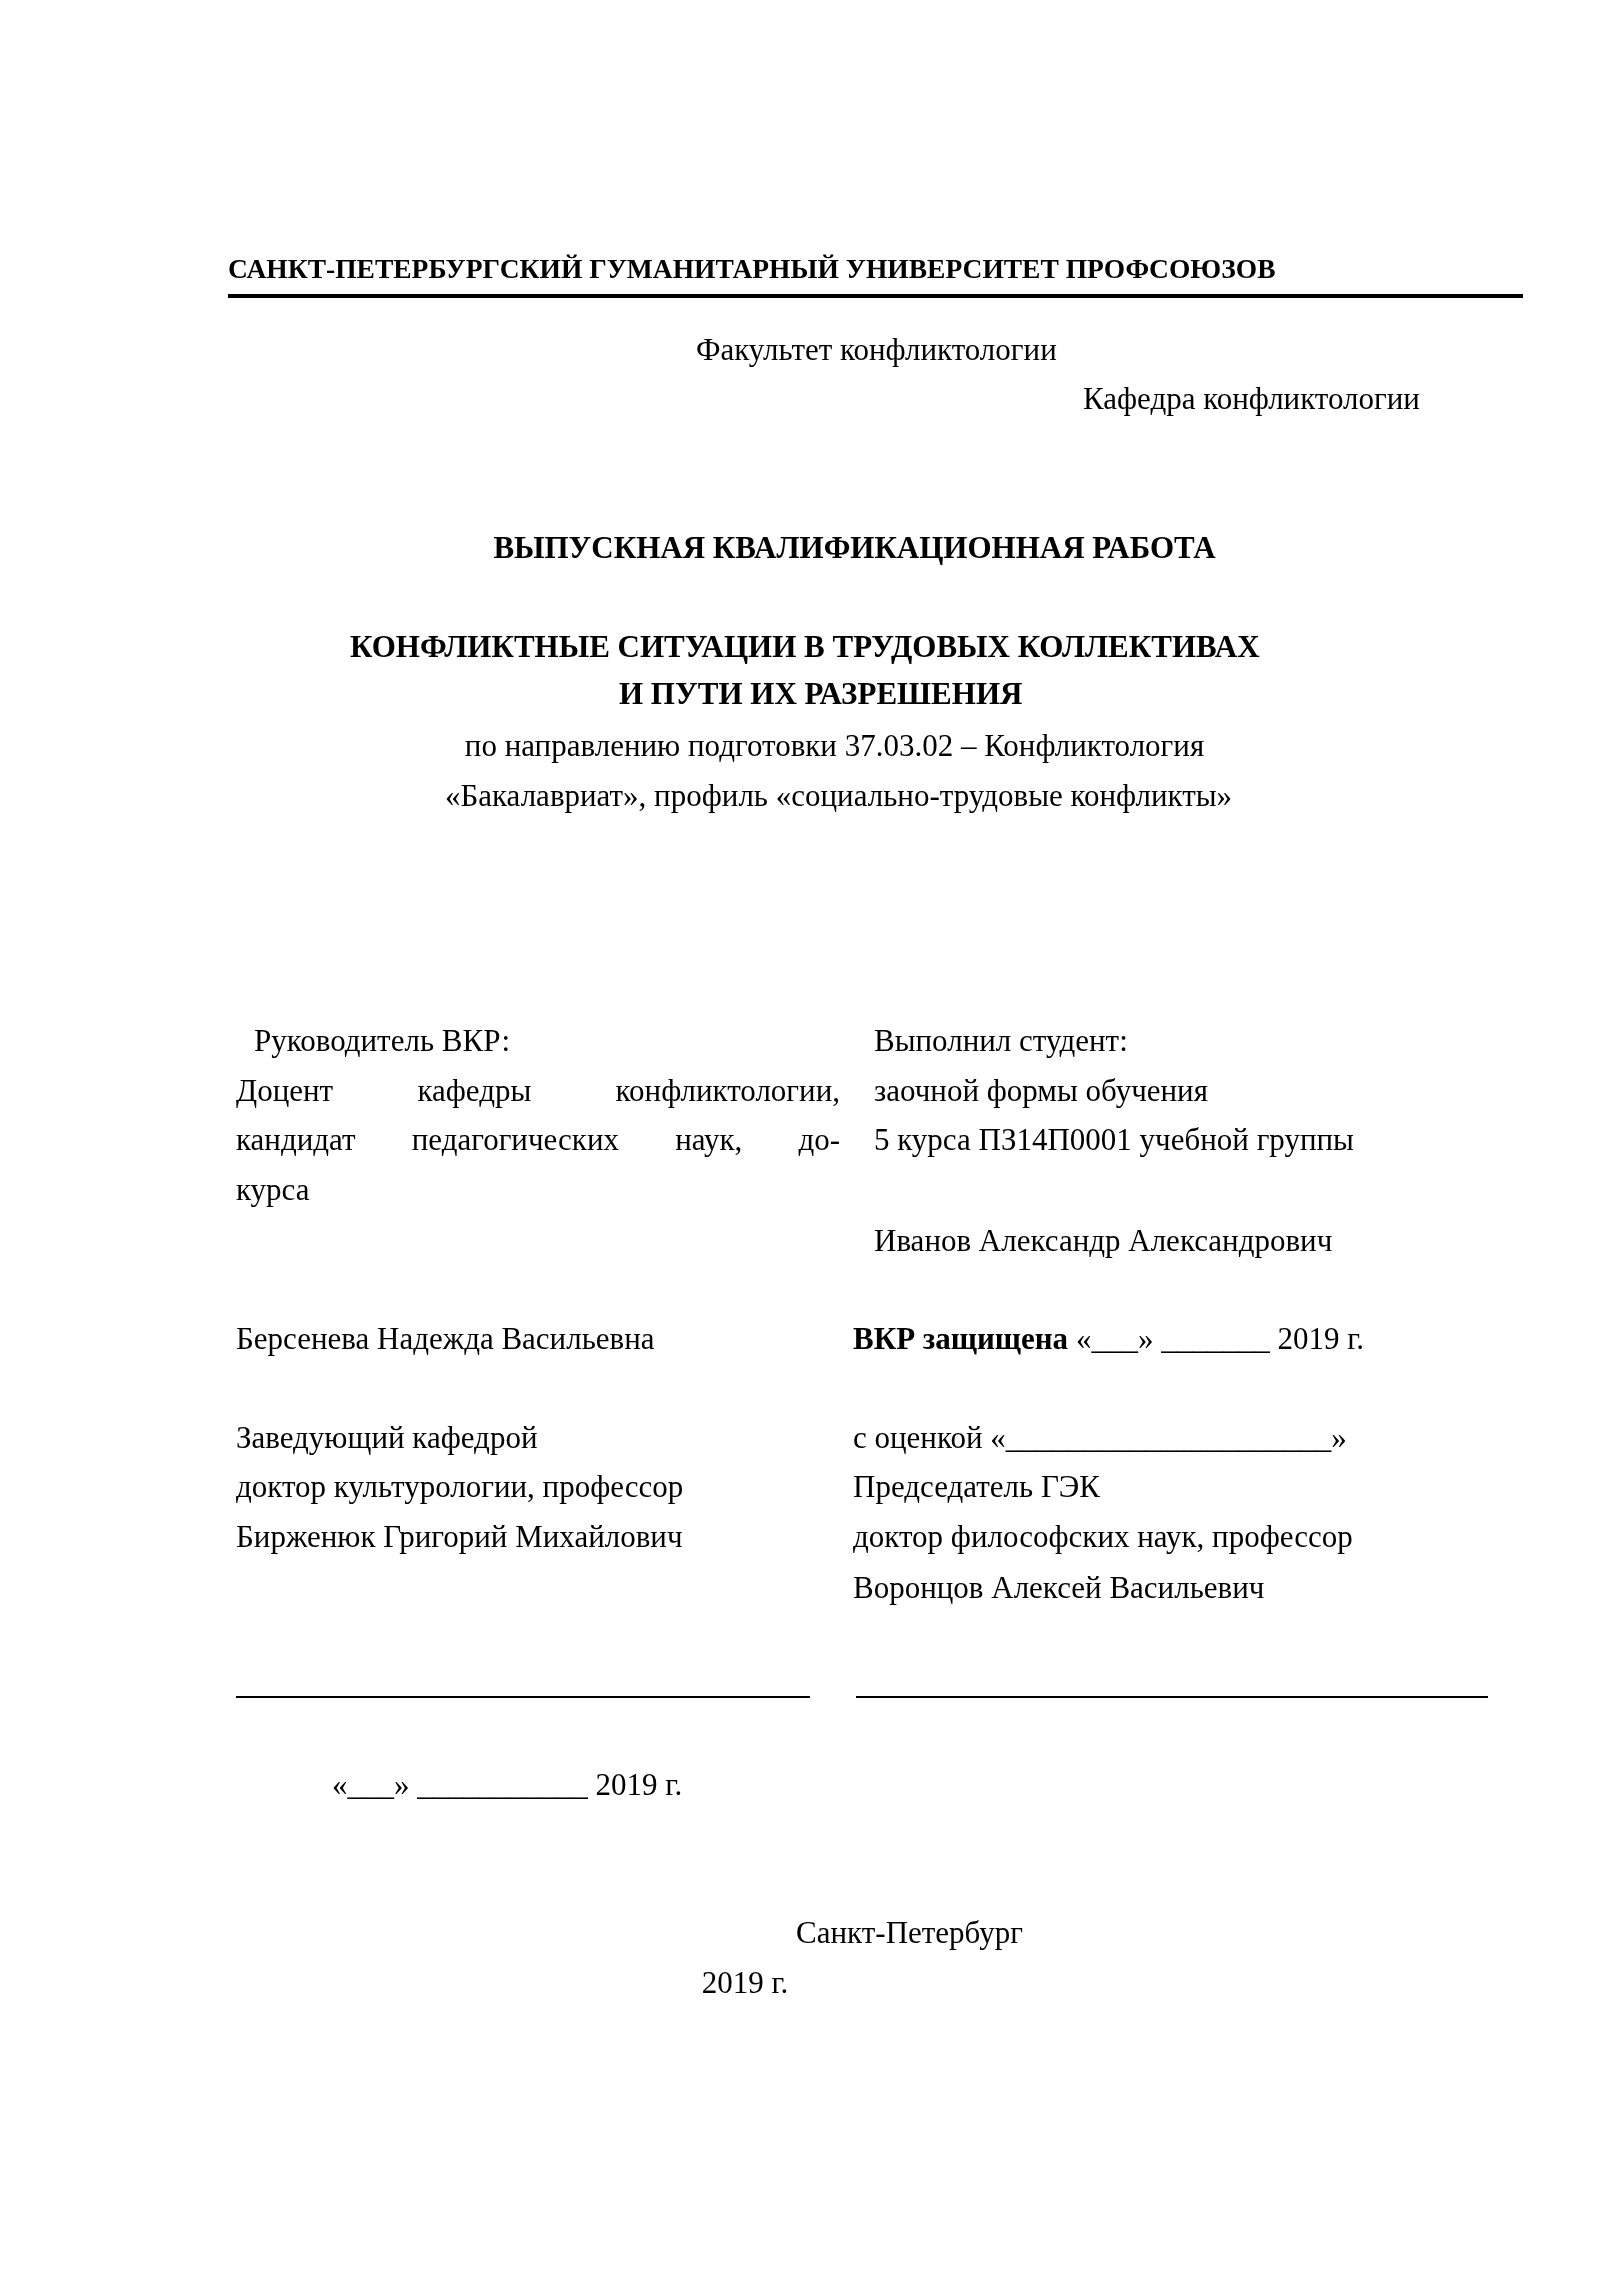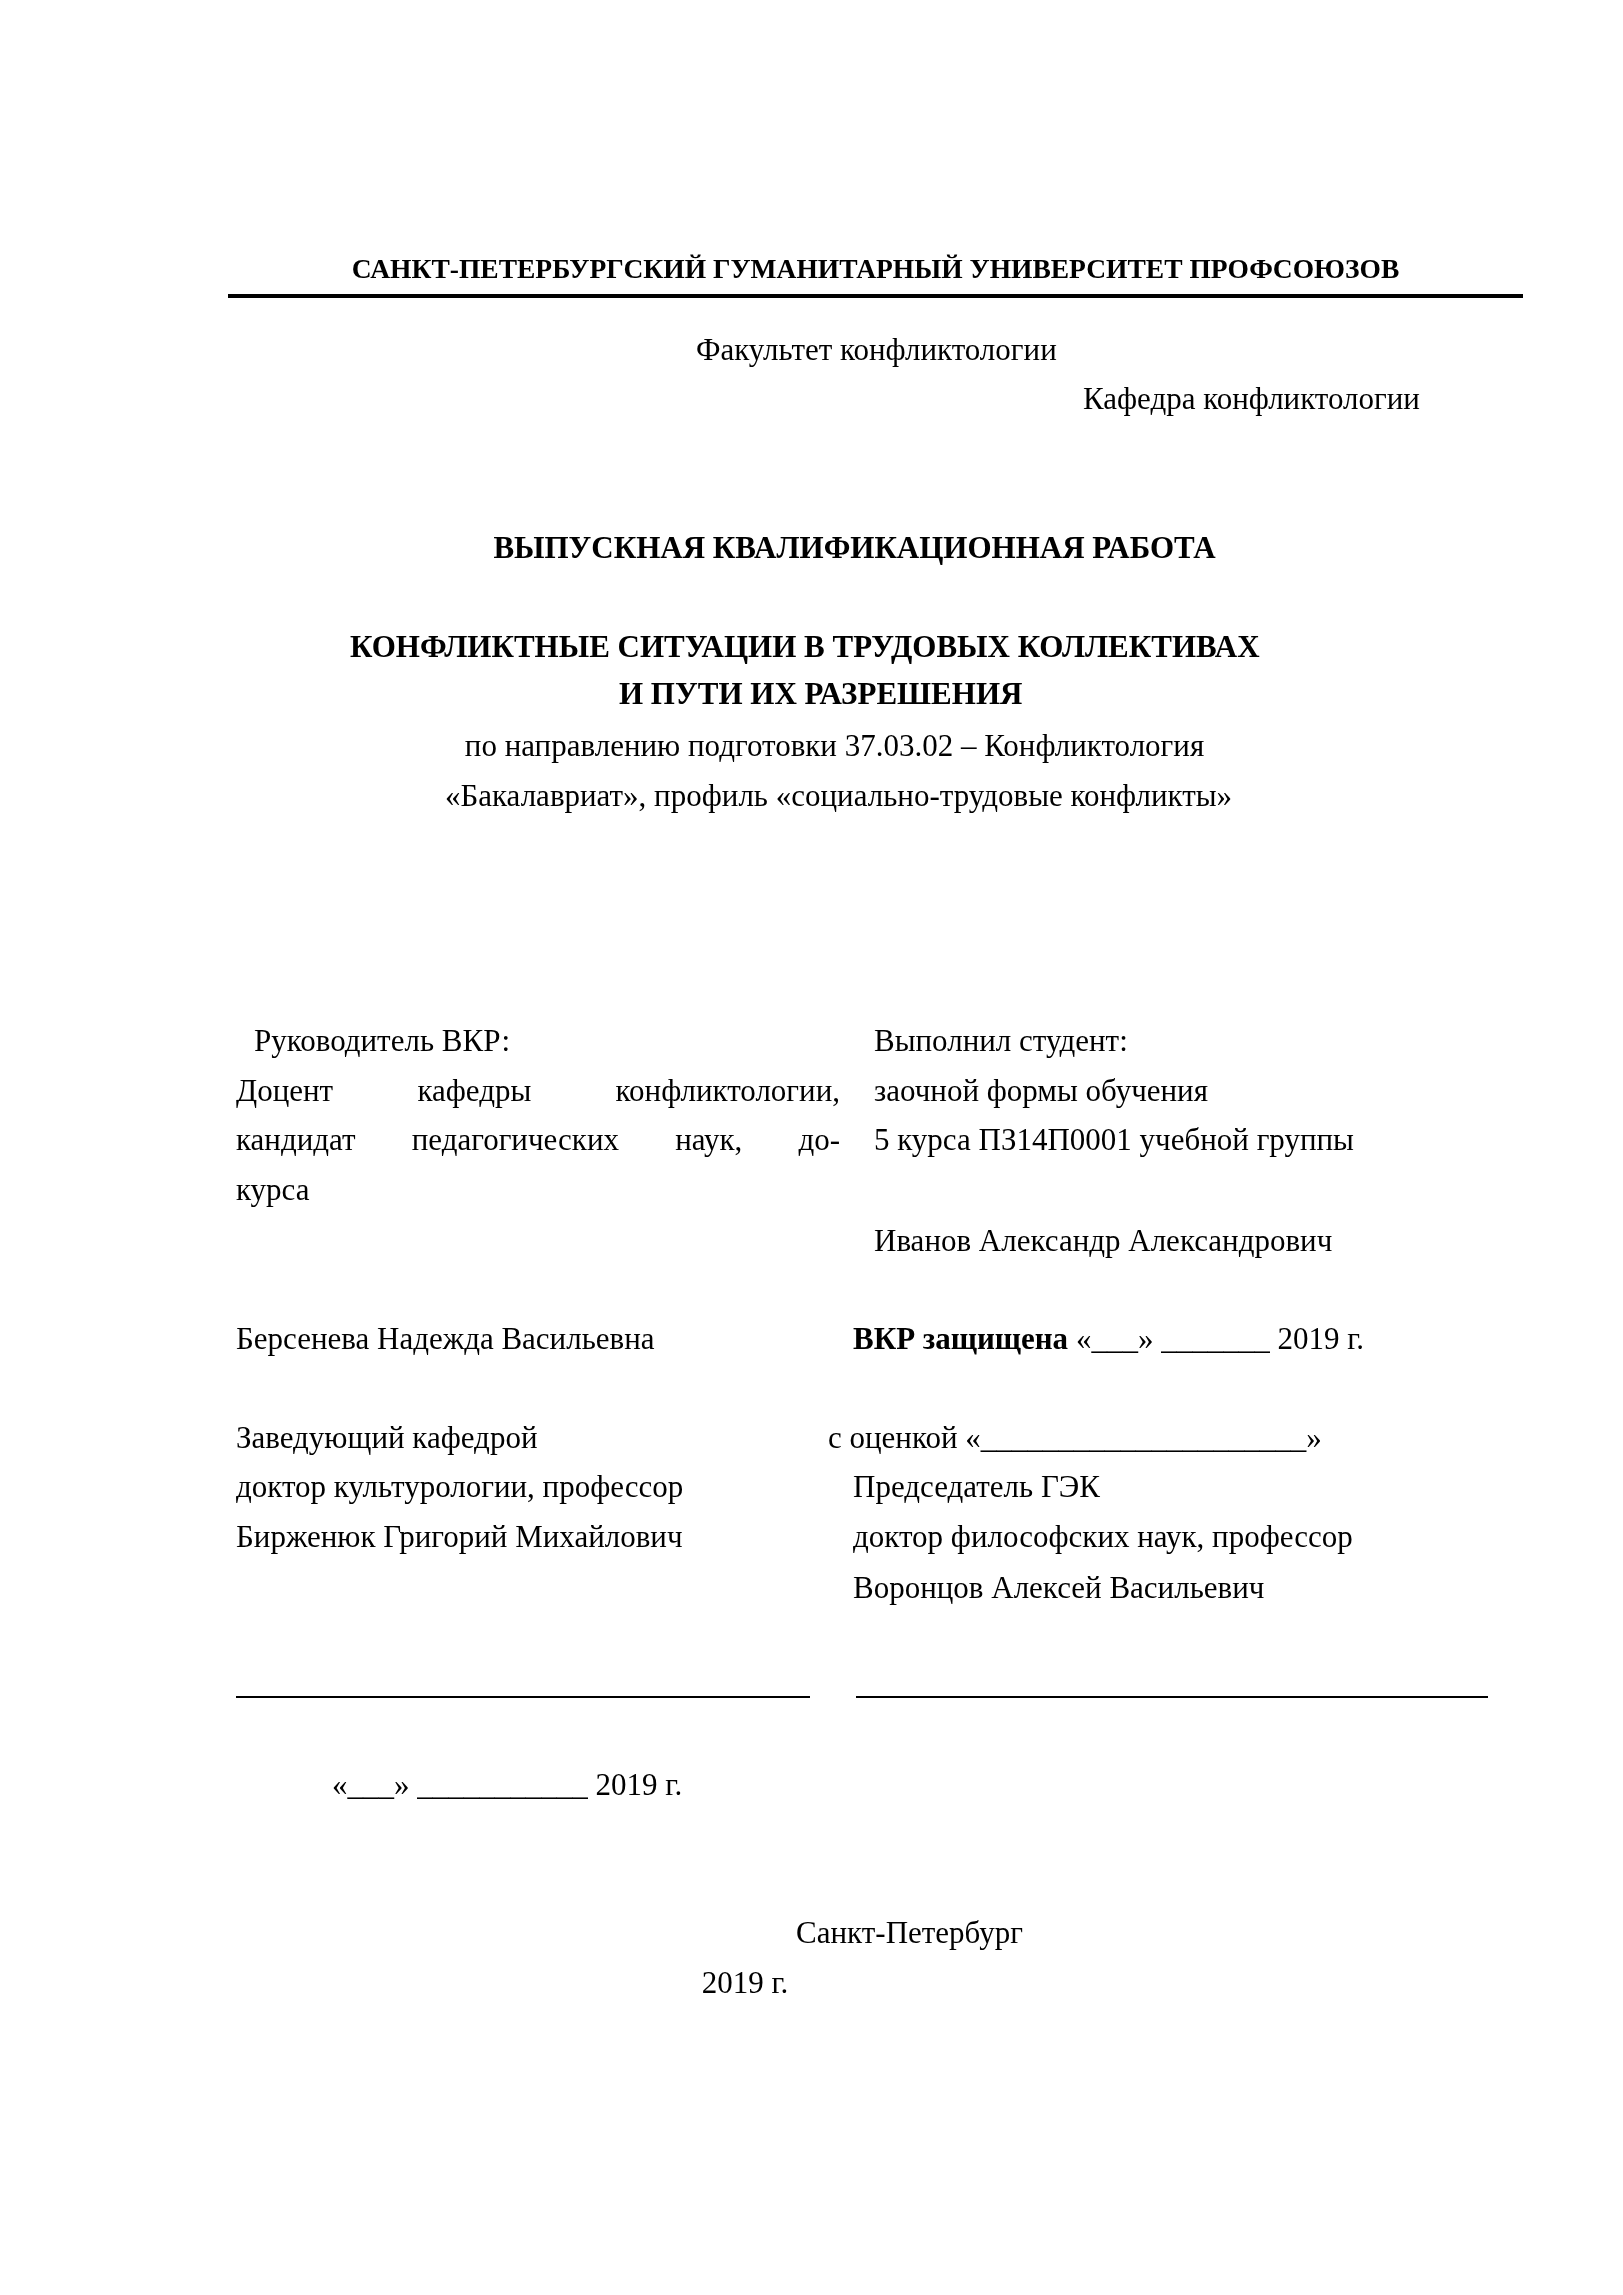--- a/index.html
+++ b/index.html
@@ -7,21 +7,21 @@
          font-family: "Liberation Serif", "DejaVu Serif", serif; color: #000; }
   .t { position: absolute; white-space: nowrap; font-size: 31px; line-height: 38px; }
   .b { font-weight: bold; }
   .hdr { font-size: 27.5px; }
   .rule { position: absolute; background: #000; }
   .just { text-align: justify; text-align-last: justify; white-space: normal; }
 </style>
 </head>
 <body>
 
-<div class="t b hdr" style="left:228px; top:250px; width:1295px; text-align:center;">САНКТ-ПЕТЕРБУРГСКИЙ ГУМАНИТАРНЫЙ УНИВЕРСИТЕТ ПРОФСОЮЗОВ</div>
+<div class="t b hdr" style="left:228px; top:250px; width:1295px; text-align:left;">САНКТ-ПЕТЕРБУРГСКИЙ ГУМАНИТАРНЫЙ УНИВЕРСИТЕТ ПРОФСОЮЗОВ</div>
 <div class="rule" style="left:228px; top:294px; width:1295px; height:3.9px;"></div>
 <div class="t" style="left:696px; top:331px;">Факультет конфликтологии</div>
 <div class="t" style="left:1083px; top:380px;">Кафедра конфликтологии</div>
 
 <div class="t b" style="left:0; width:1623px; top:529px; text-align:center; padding-left:86px; box-sizing:border-box;">ВЫПУСКНАЯ КВАЛИФИКАЦИОННАЯ РАБОТА</div>
 <div class="t b" style="left:350px; top:628px;">КОНФЛИКТНЫЕ СИТУАЦИИ В ТРУДОВЫХ КОЛЛЕКТИВАХ</div>
 <div class="t b" style="left:619px; top:675px;">И ПУТИ ИХ РАЗРЕШЕНИЯ</div>
 <div class="t" style="left:0; width:1623px; top:727px; text-align:center; padding-left:46px; box-sizing:border-box;">по направлению подготовки 37.03.02 – Конфликтология</div>
 <div class="t" style="left:0; width:1606px; top:777px; text-align:center; padding-left:71px; box-sizing:border-box;">«Бакалавриат», профиль «социально-трудовые конфликты»</div>
 
@@ -38,21 +38,21 @@
 
 <div class="t" style="left:853px; top:1320px;">
   <span class="b">ВКР защищена</span>
   <span>«___» _______ 2019 г.</span>
 </div>
 
 <div class="t" style="left:236px; top:1419px;">Заведующий кафедрой</div>
 <div class="t" style="left:236px; top:1468px;">доктор культурологии, профессор</div>
 <div class="t" style="left:236px; top:1518px;">Бирженюк Григорий Михайлович</div>
 
-<div class="t" style="left:828px; top:1419px;">с оценкой «_____________________»</div>
+<div class="t" style="left:853px; top:1419px;">с оценкой «_____________________»</div>
 <div class="t" style="left:853px; top:1468px;">Председатель ГЭК</div>
 <div class="t" style="left:853px; top:1518px;">доктор философских наук, профессор</div>
 <div class="t" style="left:853px; top:1569px;">Воронцов Алексей Васильевич</div>
 
 <div class="rule" style="left:236px; top:1696px; width:574px; height:2.4px;"></div>
 <div class="rule" style="left:856px; top:1696px; width:632px; height:2.4px;"></div>
 
 <div class="t" style="left:332px; top:1766px;">«___» ___________ 2019 г.</div>
 
 <div class="t" style="left:0; width:1623px; top:1914px; text-align:center; padding-left:196px; box-sizing:border-box;">Санкт-Петербург</div>

